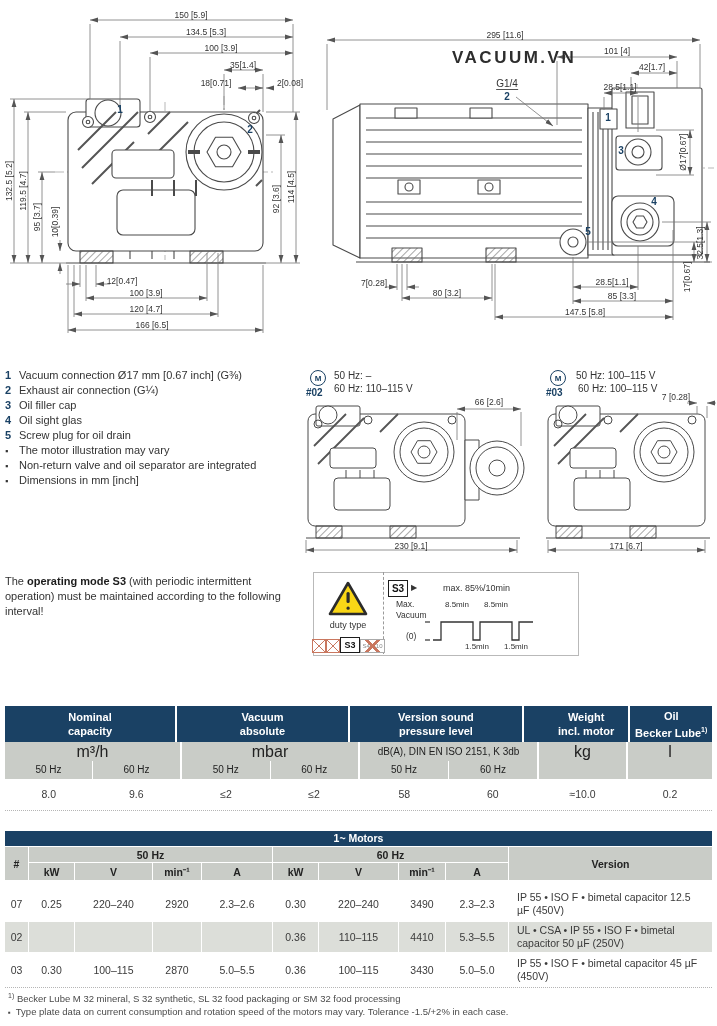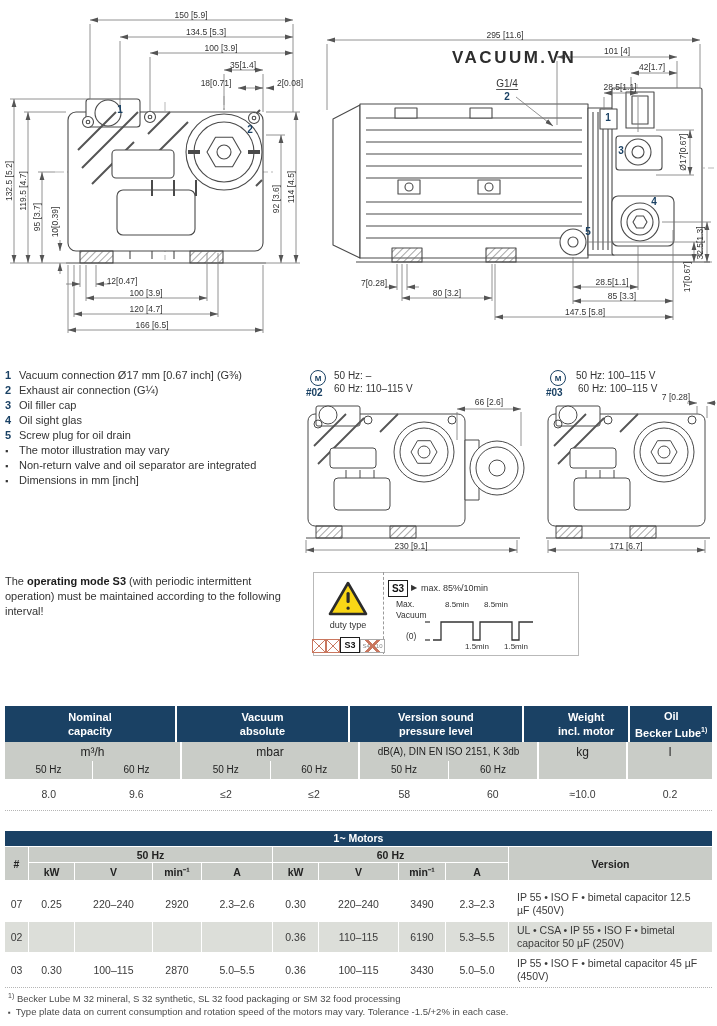--- a/index.html
+++ b/index.html
@@ -48,21 +48,21 @@
   .s3txt{position:absolute;font-size:9px;color:#333;white-space:nowrap;}
   .s3tiny{position:absolute;font-size:8px;color:#333;white-space:nowrap;transform:translateX(-50%);}
   .tri{position:absolute;}
   
   .spec{position:absolute;left:5px;top:706px;width:707px;}
   .spec .row{display:flex;}
   .spec .g{margin-right:2px;}
   .spec .g:last-child{margin-right:0;}
   .hd{background:#1a4164;color:#fff;font-size:11px;font-weight:600;text-align:center;
       height:36px;display:flex;flex-direction:column;justify-content:center;line-height:14px;}
-  .un{background:#c9ccc7;color:#222;font-size:12px;text-align:center;height:19px;line-height:20px;}
+  .un{background:#c9ccc7;color:#222;font-size:16px;text-align:center;height:19px;line-height:20px;}
   .sb{background:#c9ccc7;display:flex;height:18px;}
   .sb .half{flex:1;text-align:center;font-size:10px;color:#222;line-height:18px;}
   .sb .half+.half{border-left:1px solid #fff;}
   .vals{display:flex;margin-top:5px;}
   .vals .half,.vals .one{text-align:center;font-size:10.5px;color:#3a3a3a;line-height:20px;}
   .dotline{position:absolute;left:5px;width:707px;border-top:1px dotted #b5b5b5;}
   sup{font-size:7px;}
   
   .mt-title{position:absolute;left:5px;top:831px;width:707px;height:15px;background:#1a4164;color:#fff;
             font-size:10.5px;font-weight:600;text-align:center;line-height:15px;}
@@ -407,21 +407,21 @@
     <rect x="19.5" y="26.5" width="3.2" height="3.2" rx="1.5" fill="#2b2b2b"></rect>
   </svg>
   <span class="duty" style="left:348px;top:620px;">duty type</span>
   <span class="xbox" style="left:312px;top:639px;width:12px;height:12px;"></span>
   <span class="xbox" style="left:326px;top:639px;width:12px;height:12px;"></span>
   <span class="s3small" style="left:340px;top:637px;width:18px;height:14px;">S3</span>
   <span class="s4box" style="left:360px;top:639px;width:23px;height:12px;">S4-S10</span>
 
   <span class="s3tag" style="left:388px;top:580px;width:18px;height:15px;">S3</span>
   <span class="s3txt" style="left:411px;top:583px;font-size:8px;">▶</span>
-  <span class="s3txt" style="left:421px;top:583px;">max. 85%/10min</span>
+  <span class="s3txt" style="left:443px;top:583px;">max. 85%/10min</span>
   <span class="s3txt" style="left:396px;top:599px;font-size:8.5px;">Max.</span>
   <span class="s3txt" style="left:396px;top:610px;font-size:8.5px;">Vacuum</span>
   <span class="s3txt" style="left:406px;top:631px;font-size:8.5px;">(0)</span>
   <svg class="abs" style="left:424px;top:610px;" width="122" height="40" viewBox="0 0 122 40">
     <line x1="1" y1="12" x2="6" y2="12" stroke="#333" stroke-width="1.2"></line>
     <line x1="1" y1="30" x2="6" y2="30" stroke="#333" stroke-width="1.2"></line>
     <path d="M9,30 h8 v-18 h32 v18 h7 v-18 h32 v18 h7 v-18 h14" fill="none" stroke="#333" stroke-width="1.3"></path>
   </svg>
   <span class="s3tiny" style="left:457px;top:600px;">8.5min</span>
   <span class="s3tiny" style="left:496px;top:600px;">8.5min</span>
@@ -520,21 +520,21 @@
     <div class="md">2.3–2.3</div>
     <div class="md mver">IP 55 • ISO F • bimetal capacitor 12.5 µF (450V)</div>
 
     <div class="md alt">02</div>
     <div class="md alt"></div>
     <div class="md alt"></div>
     <div class="md alt"></div>
     <div class="md alt"></div>
     <div class="md alt">0.36</div>
     <div class="md alt">110–115</div>
-    <div class="md alt">6190</div>
+    <div class="md alt">4410</div>
     <div class="md alt">5.3–5.5</div>
     <div class="md alt mver">UL • CSA • IP 55 • ISO F • bimetal capacitor 50 µF (250V)</div>
 
     <div class="md">03</div>
     <div class="md">0.30</div>
     <div class="md">100–115</div>
     <div class="md">2870</div>
     <div class="md">5.0–5.5</div>
     <div class="md">0.36</div>
     <div class="md">100–115</div>

